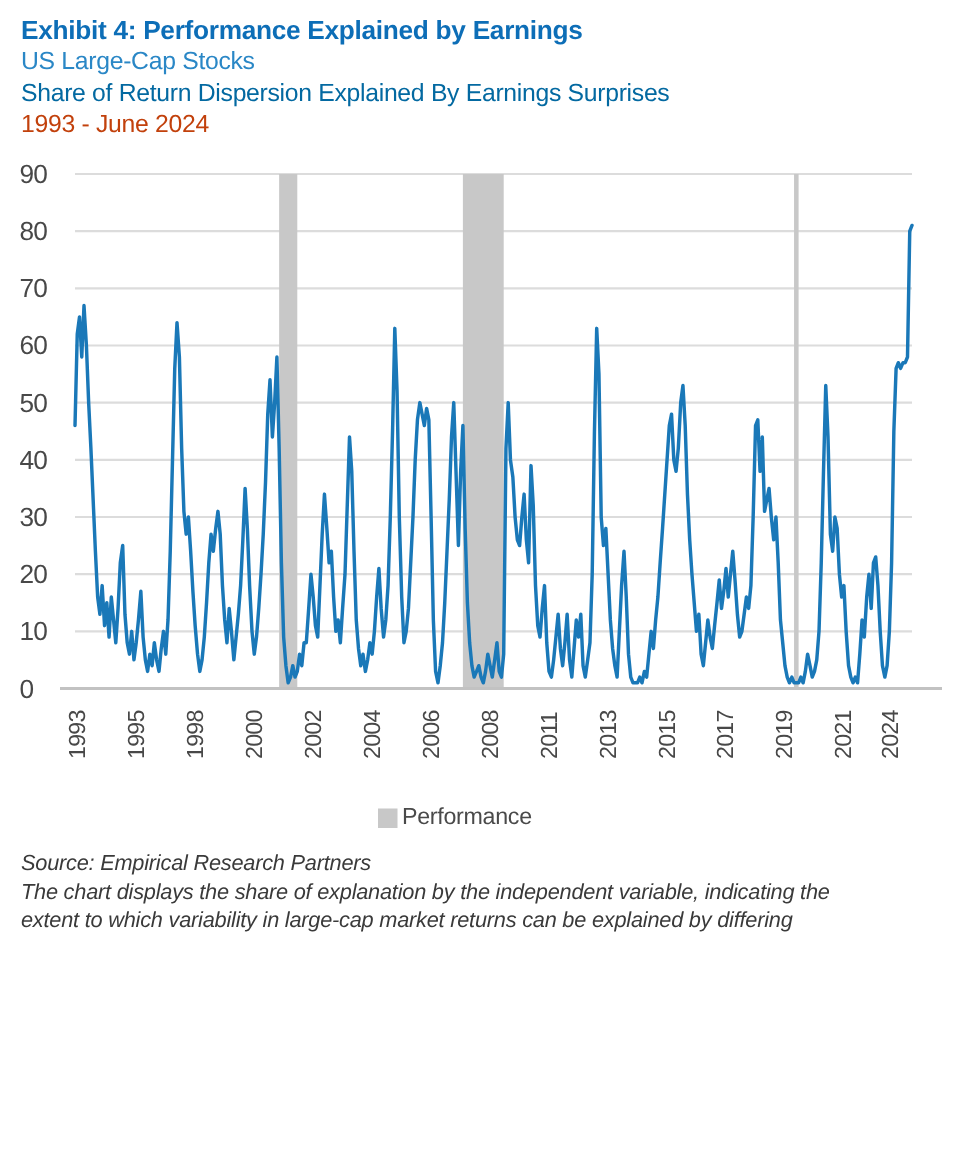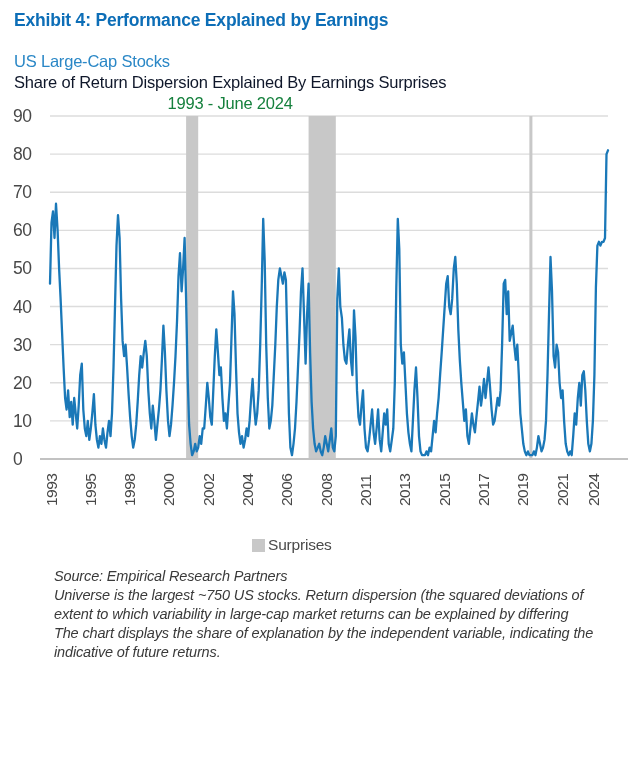--- a/index.html
+++ b/index.html
@@ -1,41 +1,41 @@
 <!DOCTYPE html>
 <html><head>
 <meta charset="utf-8">
 <style>
   html,body{margin:0;padding:0;background:#ffffff;}
   .page{position:relative;width:640px;height:664px;background:#ffffff;overflow:hidden;
         font-family:"Liberation Sans",sans-serif;}
   .header{position:absolute;top:9px;left:14px;}
   .title{font-size:17.5px;font-weight:bold;color:#0d6eb7;letter-spacing:-0.2px;line-height:22px;}
   .subtitle-line{font-size:16.5px;color:#2a87c6;letter-spacing:-0.2px;line-height:21px;}
-  .subtitle-wrap{margin-top:20px;}
+  .subtitle-wrap{margin-top:0;}
   .chart-svg{position:absolute;top:0;left:0;}
   .chart-svg text{font-family:"Liberation Sans",sans-serif;}
   .legend{position:absolute;top:536px;left:252px;display:flex;align-items:center;gap:3px;}
   .legend-swatch{width:13px;height:13px;display:inline-block;}
   .legend-label{font-size:15.5px;color:#4a4a4a;letter-spacing:-0.2px;}
   .footnotes{position:absolute;top:567px;left:14px;font-style:italic;font-size:14.5px;
              color:#3a3a3a;line-height:19px;letter-spacing:-0.15px;}
-  .footnote-line{white-space:nowrap;margin-left:40px;}
+  .footnote-line{white-space:nowrap;}
 </style>
 </head>
 <body>
 
 <div class="page">
 
   <div class="header">
     <div class="title" style="color: rgb(13, 110, 183);">Exhibit 4: Performance Explained by Earnings</div>
     <div class="subtitle-wrap">
       <div class="subtitle-line" style="color: rgb(42, 135, 198);">US Large-Cap Stocks</div>
-      <div class="subtitle-line" style="color: #0f172a;">Share of Return Dispersion Explained By Earnings Surprises</div>
-      <div class="subtitle-line" style="color: #15803d; text-align: center;">1993 - June 2024</div>
+      <div class="subtitle-line" style="color: #0369a1;">Share of Return Dispersion Explained By Earnings Surprises</div>
+      <div class="subtitle-line" style="color: #c2410c;">1993 - June 2024</div>
     </div>
   </div>
 
   <svg class="chart-svg" id="chart" width="640" height="560" viewBox="0 0 640 560">
       <line x1="50" y1="420.8888888888889" x2="608" y2="420.8888888888889" stroke="#dcdcdc" stroke-width="1.4"></line>
       <line x1="50" y1="382.77777777777777" x2="608" y2="382.77777777777777" stroke="#dcdcdc" stroke-width="1.4"></line>
       <line x1="50" y1="344.6666666666667" x2="608" y2="344.6666666666667" stroke="#dcdcdc" stroke-width="1.4"></line>
       <line x1="50" y1="306.55555555555554" x2="608" y2="306.55555555555554" stroke="#dcdcdc" stroke-width="1.4"></line>
       <line x1="50" y1="268.44444444444446" x2="608" y2="268.44444444444446" stroke="#dcdcdc" stroke-width="1.4"></line>
       <line x1="50" y1="230.33333333333334" x2="608" y2="230.33333333333334" stroke="#dcdcdc" stroke-width="1.4"></line>
@@ -69,24 +69,22 @@
       <text x="449.6707317073171" y="506" font-size="15.5" fill="#484848" letter-spacing="-0.5" text-anchor="start" transform="rotate(-90 449.6707317073171 506)">2015</text>
       <text x="488.9878048780488" y="506" font-size="15.5" fill="#484848" letter-spacing="-0.5" text-anchor="start" transform="rotate(-90 488.9878048780488 506)">2017</text>
       <text x="528.3048780487804" y="506" font-size="15.5" fill="#484848" letter-spacing="-0.5" text-anchor="start" transform="rotate(-90 528.3048780487804 506)">2019</text>
       <text x="567.6219512195122" y="506" font-size="15.5" fill="#484848" letter-spacing="-0.5" text-anchor="start" transform="rotate(-90 567.6219512195122 506)">2021</text>
       <text x="598.5" y="506" font-size="15.5" fill="#484848" letter-spacing="-0.5" text-anchor="start" transform="rotate(-90 598.5 506)">2024</text>
       <polyline points="50.0,283.7 51.5,222.7 53.0,211.3 54.5,238.0 56.0,203.7 57.6,230.3 59.1,268.4 60.6,298.9 62.1,333.2 63.6,367.5 65.1,398.0 66.6,409.5 68.1,390.4 69.7,417.1 71.2,401.8 72.7,424.7 74.2,398.0 75.7,413.3 77.2,428.5 78.7,405.6 80.2,375.2 81.8,363.7 83.3,409.5 84.8,428.5 86.3,436.1 87.8,420.9 89.3,439.9 90.8,428.5 92.3,413.3 93.9,394.2 95.4,424.7 96.9,439.9 98.4,447.6 99.9,436.1 101.4,443.8 102.9,428.5 104.4,439.9 106.0,447.6 107.5,432.3 109.0,420.9 110.5,436.1 112.0,413.3 113.5,367.5 115.0,306.6 116.5,245.6 118.0,215.1 119.6,238.0 121.1,298.9 122.6,340.9 124.1,356.1 125.6,344.7 127.1,367.5 128.6,394.2 130.1,417.1 131.7,436.1 133.2,447.6 134.7,439.9 136.2,424.7 137.7,401.8 139.2,375.2 140.7,356.1 142.2,367.5 143.8,352.3 145.3,340.9 146.8,356.1 148.3,390.4 149.8,413.3 151.3,428.5 152.8,405.6 154.3,420.9 155.9,439.9 157.4,424.7 158.9,409.5 160.4,390.4 161.9,359.9 163.4,325.6 164.9,352.3 166.4,390.4 168.0,420.9 169.5,436.1 171.0,424.7 172.5,405.6 174.0,382.8 175.5,356.1 177.0,321.8 178.5,276.1 180.0,253.2 181.6,291.3 183.1,268.4 184.6,238.0 186.1,298.9 187.6,375.2 189.1,424.7 190.6,443.8 192.1,455.2 193.7,451.4 195.2,443.8 196.7,451.4 198.2,447.6 199.7,436.1 201.2,443.8 202.7,428.5 204.2,428.5 205.8,405.6 207.3,382.8 208.8,398.0 210.3,417.1 211.8,424.7 213.3,390.4 214.8,356.1 216.3,329.4 217.9,352.3 219.4,375.2 220.9,367.5 222.4,398.0 223.9,420.9 225.4,413.3 226.9,428.5 228.4,405.6 230.0,382.8 231.5,337.0 233.0,291.3 234.5,314.2 236.0,367.5 237.5,413.3 239.0,432.3 240.5,443.8 242.0,436.1 243.6,447.6 245.1,439.9 246.6,428.5 248.1,436.1 249.6,420.9 251.1,398.0 252.6,379.0 254.1,405.6 255.7,424.7 257.2,413.3 258.7,390.4 260.2,344.7 261.7,287.5 263.2,218.9 264.7,260.8 266.2,344.7 267.8,398.0 269.3,428.5 270.8,420.9 272.3,405.6 273.8,375.2 275.3,344.7 276.8,306.6 278.3,279.9 279.9,268.4 281.4,276.1 282.9,283.7 284.4,272.3 285.9,279.9 287.4,344.7 288.9,413.3 290.4,447.6 292.0,455.2 293.5,443.8 295.0,428.5 296.5,401.8 298.0,367.5 299.5,333.2 301.0,291.3 302.5,268.4 304.0,314.2 305.6,363.7 307.1,314.2 308.6,283.7 310.1,352.3 311.6,401.8 313.1,428.5 314.6,443.8 316.1,451.4 317.7,447.6 319.2,443.8 320.7,451.4 322.2,455.2 323.7,447.6 325.2,436.1 326.7,443.8 328.2,451.4 329.8,439.9 331.3,428.5 332.8,447.6 334.3,451.4 335.8,436.1 337.3,298.9 338.8,268.4 340.3,306.6 341.9,318.0 343.4,344.7 344.9,359.9 346.4,363.7 347.9,344.7 349.4,329.4 350.9,359.9 352.4,375.2 354.0,310.4 355.5,337.0 357.0,390.4 358.5,417.1 360.0,424.7 361.5,405.6 363.0,390.4 364.5,428.5 366.0,447.6 367.6,451.4 369.1,439.9 370.6,424.7 372.1,409.5 373.6,432.3 375.1,443.8 376.6,428.5 378.1,409.5 379.7,439.9 381.2,451.4 382.7,432.3 384.2,413.3 385.7,424.7 387.2,409.5 388.7,443.8 390.2,451.4 391.8,439.9 393.3,428.5 394.8,382.8 396.3,287.5 397.8,218.9 399.3,249.4 400.8,344.7 402.3,363.7 403.9,352.3 405.4,382.8 406.9,413.3 408.4,432.3 409.9,443.8 411.4,451.4 412.9,420.9 414.4,390.4 416.0,367.5 417.5,398.0 419.0,436.1 420.5,451.4 422.0,455.2 423.5,455.2 425.0,455.2 426.5,451.4 428.0,455.2 429.6,447.6 431.1,451.4 432.6,436.1 434.1,420.9 435.6,432.3 437.1,413.3 438.6,398.0 440.1,375.2 441.7,352.3 443.2,329.4 444.7,306.6 446.2,283.7 447.7,276.1 449.2,306.6 450.7,314.2 452.2,298.9 453.8,268.4 455.3,257.0 456.8,283.7 458.3,329.4 459.8,359.9 461.3,382.8 462.8,401.8 464.3,420.9 465.9,409.5 467.4,436.1 468.9,443.8 470.4,428.5 471.9,413.3 473.4,424.7 474.9,432.3 476.4,417.1 478.0,401.8 479.5,386.6 481.0,405.6 482.5,394.2 484.0,379.0 485.5,398.0 487.0,382.8 488.5,367.5 490.0,386.6 491.6,409.5 493.1,424.7 494.6,420.9 496.1,409.5 497.6,398.0 499.1,405.6 500.6,390.4 502.1,344.7 503.7,283.7 505.2,279.9 506.7,314.2 508.2,291.3 509.7,340.9 511.2,333.2 512.7,325.6 514.2,344.7 515.8,359.9 517.3,344.7 518.8,375.2 520.3,413.3 521.8,428.5 523.3,443.8 524.8,451.4 526.3,455.2 527.9,451.4 529.4,455.2 530.9,455.2 532.4,455.2 533.9,451.4 535.4,455.2 536.9,447.6 538.4,436.1 540.0,443.8 541.5,451.4 543.0,447.6 544.5,439.9 546.0,420.9 547.5,375.2 549.0,314.2 550.5,257.0 552.0,291.3 553.6,356.1 555.1,367.5 556.6,344.7 558.1,352.3 559.6,382.8 561.1,398.0 562.6,390.4 564.1,420.9 565.7,443.8 567.2,451.4 568.7,455.2 570.2,451.4 571.7,455.2 573.2,436.1 574.7,413.3 576.2,424.7 577.8,398.0 579.3,382.8 580.8,405.6 582.3,375.2 583.8,371.3 585.3,390.4 586.8,420.9 588.3,443.8 589.9,451.4 591.4,443.8 592.9,420.9 594.4,375.2 595.9,287.5 597.4,245.6 598.9,241.8 600.4,245.6 602.0,241.8 603.5,241.8 605.0,238.0 606.5,154.1 608.0,150.3" fill="none" stroke="#1a78b8" stroke-width="2.3" stroke-linejoin="round" stroke-linecap="round"></polyline>
     </svg>
 
   <div class="legend">
     <span class="legend-swatch" style="background: rgb(200, 200, 200);"></span>
-    <span class="legend-label">Surprises</span>
+    <span class="legend-label">Performance</span>
   </div>
 
   <div class="footnotes">
     <div class="footnote-line">Source: Empirical Research Partners</div>
-    <div class="footnote-line">Universe is the largest ~750 US stocks. Return dispersion (the squared deviations of</div>
+    <div class="footnote-line">The chart displays the share of explanation by the independent variable, indicating the</div>
     <div class="footnote-line">extent to which variability in large-cap market returns can be explained by differing</div>
-    <div class="footnote-line">The chart displays the share of explanation by the independent variable, indicating the</div>
-    <div class="footnote-line">indicative of future returns.</div>
   </div>
 
 </div>
 
 </body></html>

